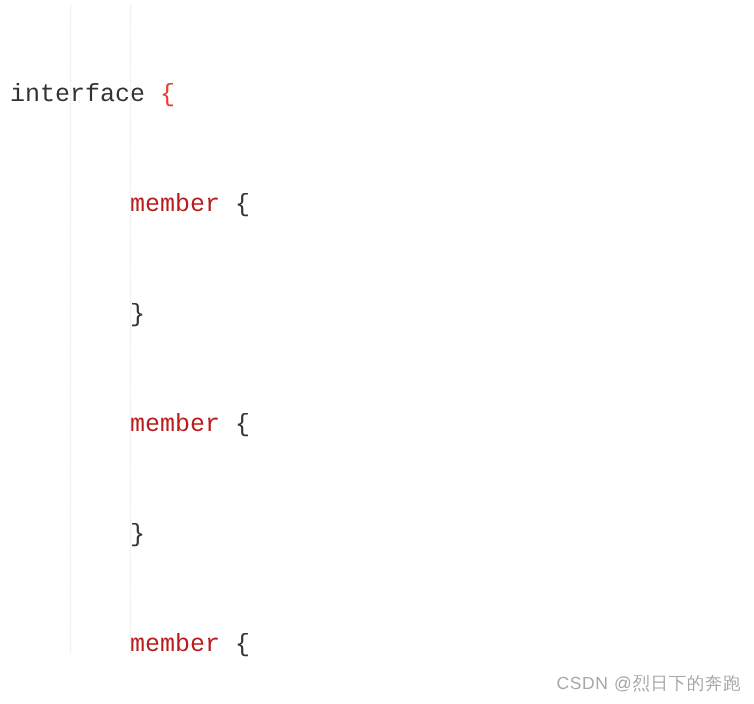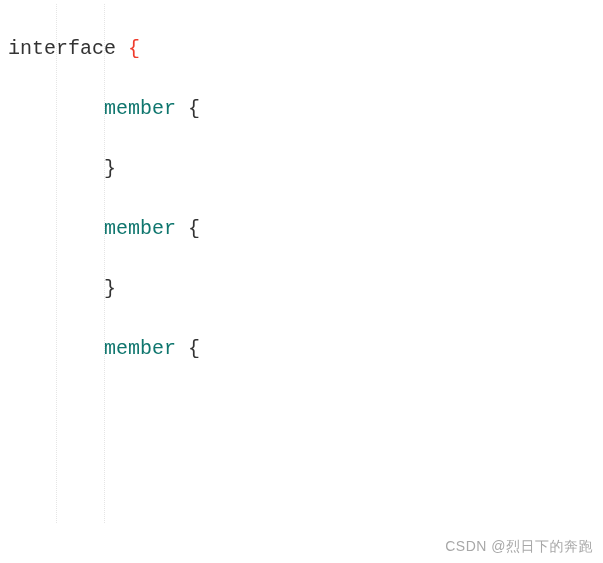--- a/index.html
+++ b/index.html
@@ -13,33 +13,33 @@
     height: 563px;
     position: relative;
   }
   .code-area {
     padding: 4px 0 4px 8px;
     white-space: pre;
   }
   .keyword { color: #333; }
   .brace-open { color: #ef3b2c; }
   .inner-brace { color: #333; }
-  .plain { color: #0f766e; }
+  .plain { color: #b91c1c; }
   .indent-2 { display:inline-block; width: 8ch; }
   .indent-3 { display:inline-block; width: 12ch; }
   .watermark {
     position: absolute;
     right: 10px;
     bottom: 6px;
     font-family: Arial, sans-serif;
     font-size: 14px;
     color: rgba(120,120,120,0.65);
     letter-spacing: 0.5px;
   }
-  .line { display:block; }
+  .line { display:block;margin-top:28px; }
   
   .guides-bg {
     position:absolute;
     top: 4px;
     bottom: 40px;
     left: 8px;
     pointer-events:none;
   }
   .guides-bg .vline {
     position:absolute;

